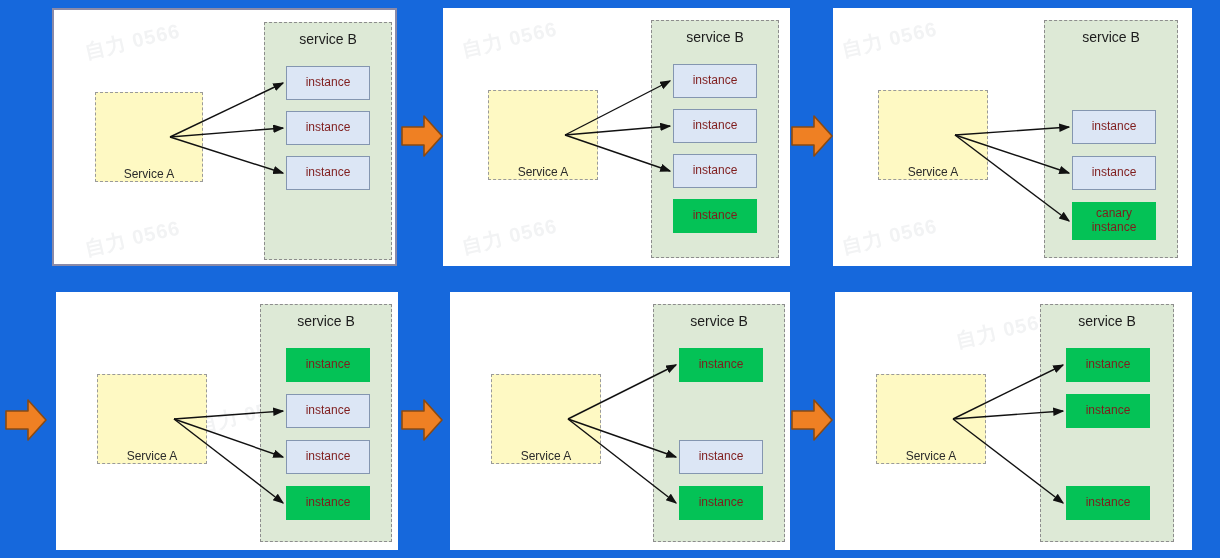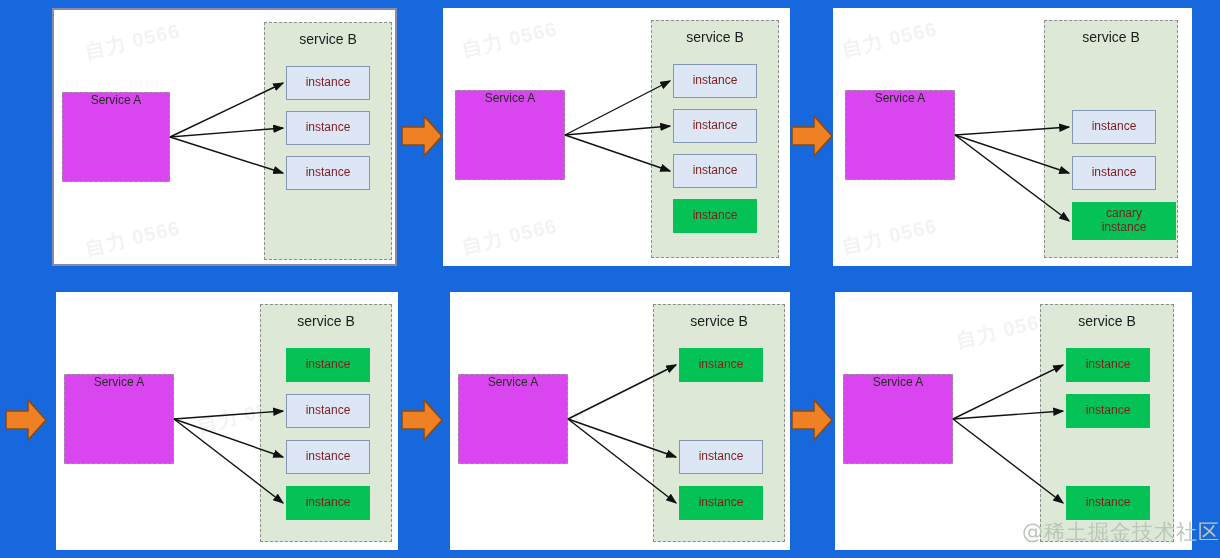--- a/index.html
+++ b/index.html
@@ -20,23 +20,23 @@
   
   .wm{
     position:absolute;color:#f2f3f4;font-size:20px;font-weight:700;
     transform:rotate(-13deg);white-space:nowrap;pointer-events:none;
     letter-spacing:1px;user-select:none;
   }
 
   
   .svcA{
     position:absolute;box-sizing:border-box;
-    background:#d946ef;border:1px dashed #9a9a9a;
-    display:flex;align-items:flex-start;justify-content:center;
-    font-size:12px;color:#2b2b2b;
+    background:#fef9c3;border:1px dashed #9a9a9a;
+    display:flex;align-items:flex-end;justify-content:center;
+    font-size:12px;color:#2b2b2b;margin-left:33px;
   }
 
   
   .svcB{
     position:absolute;box-sizing:border-box;
     background:#dde9d6;border:1px dashed #8d8d8d;
   }
   .svcB .title{
     position:absolute;left:0;right:0;top:8px;text-align:center;
     font-size:14px;color:#1d1d1d;
@@ -138,21 +138,21 @@
       </div>
       <div class="svcB" style="left: 211px; top: 12px; width: 134px; height: 238px;">
         <div class="title">service B</div>
       </div>
       <div class="inst blue" style="left: 239px; top: 102px; width: 84px; height: 34px;">
         <span>instance</span>
       </div>
       <div class="inst blue" style="left: 239px; top: 148px; width: 84px; height: 34px;">
         <span>instance</span>
       </div>
-      <div class="inst green" style="left: 239px; top: 194px; width: 104px; height: 38px;">
+      <div class="inst green" style="left: 239px; top: 194px; width: 84px; height: 38px;">
         <span><span>canary</span><br><span>instance</span></span>
       </div>
       <svg class="conn" width="359" height="258">
         <defs>
           <marker id="ah-panel-3" markerWidth="8" markerHeight="8" refX="7" refY="3" orient="auto">
             <path d="M0,0 L8,3 L0,6 z" fill="#111111"></path>
           </marker>
         </defs>
         <line x1="122" y1="127" x2="236" y2="119" stroke="#111111" stroke-width="1.4" marker-end="url(#ah-panel-3)"></line>
         <line x1="122" y1="127" x2="236" y2="165" stroke="#111111" stroke-width="1.4" marker-end="url(#ah-panel-3)"></line>
@@ -264,14 +264,13 @@
     <div class="steparrow" style="left: 400px; top: 396px; width: 44px; height: 48px;">
       <svg width="44" height="48" viewBox="0 0 44 48">
         <path d="M2,15 L24,15 L24,4 L42,24 L24,44 L24,33 L2,33 Z" fill="#ef8023" stroke="#8a4a12" stroke-width="1.6" stroke-linejoin="round"></path>
       </svg>
     </div>
     <div class="steparrow" style="left: 790px; top: 396px; width: 44px; height: 48px;">
       <svg width="44" height="48" viewBox="0 0 44 48">
         <path d="M2,15 L24,15 L24,4 L42,24 L24,44 L24,33 L2,33 Z" fill="#ef8023" stroke="#8a4a12" stroke-width="1.6" stroke-linejoin="round"></path>
       </svg>
     </div>
-    <div class="credit" style="left: 1022px; top: 518px;">@稀土掘金技术社区</div>
   </div>
 
 </body></html>

